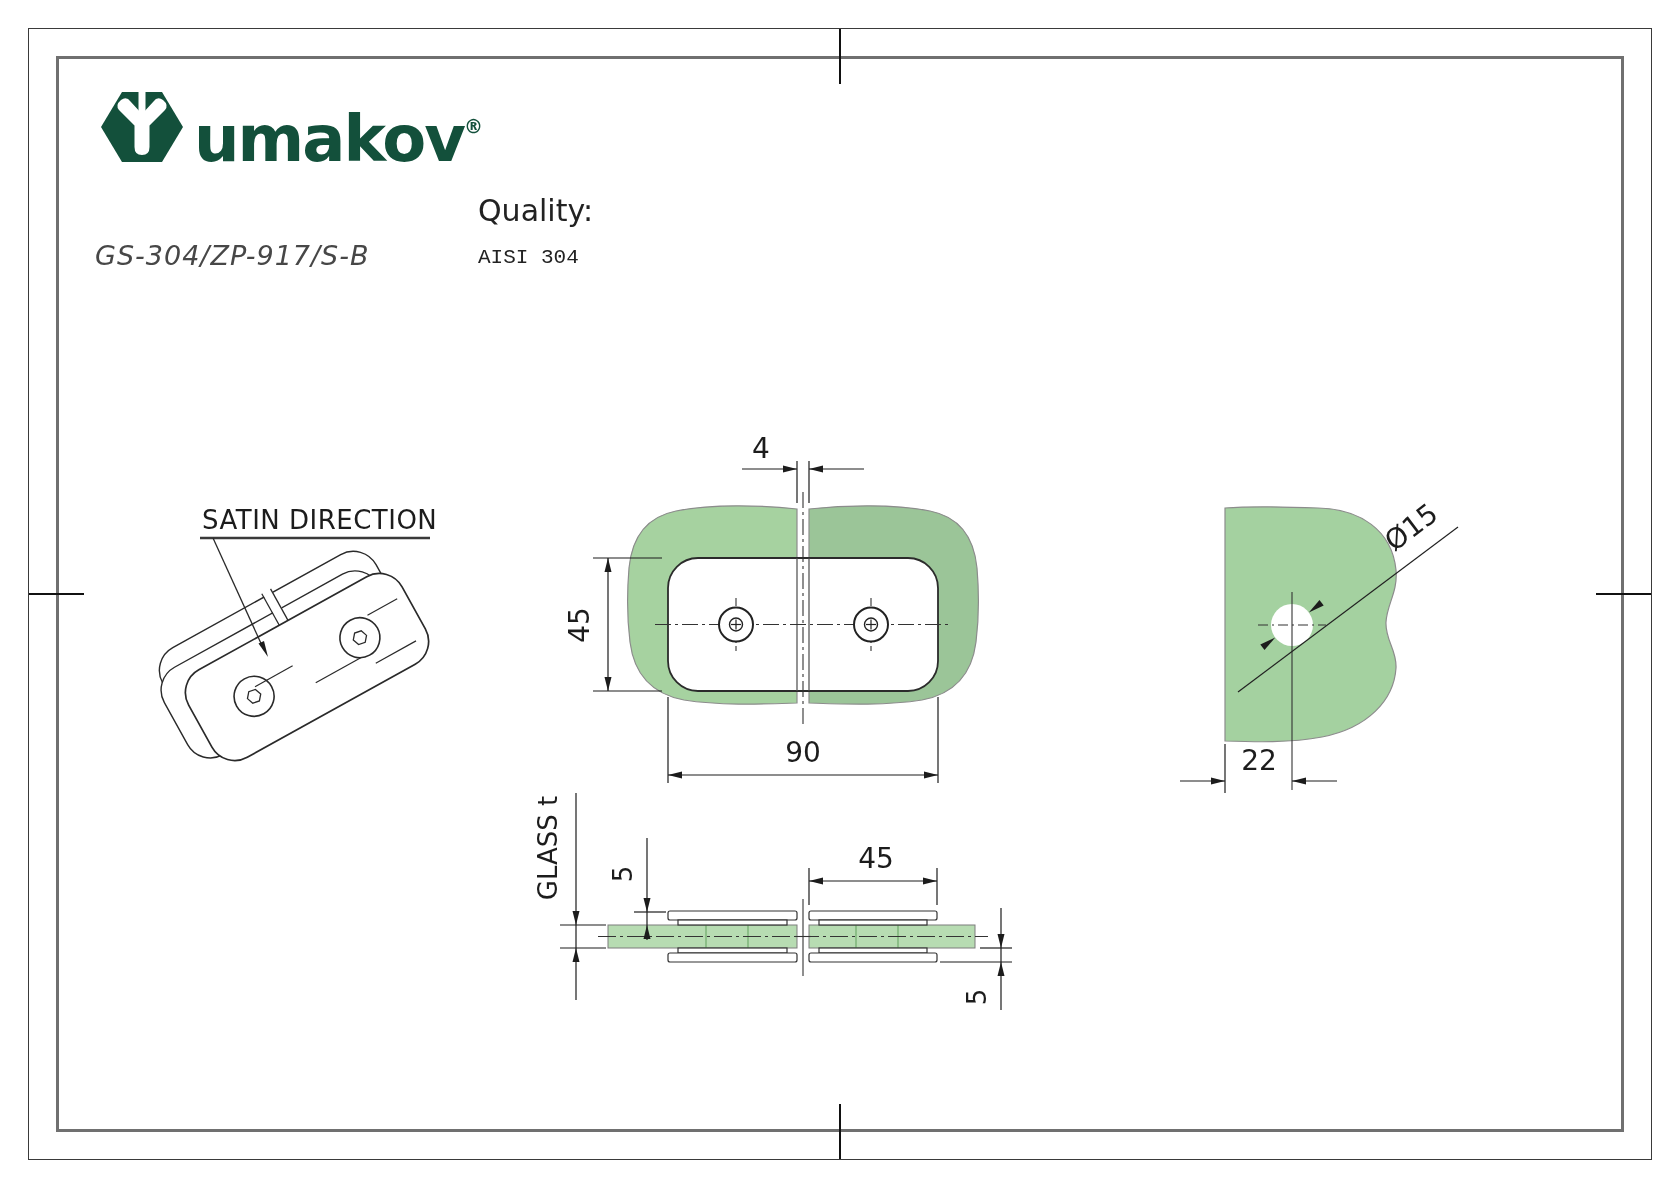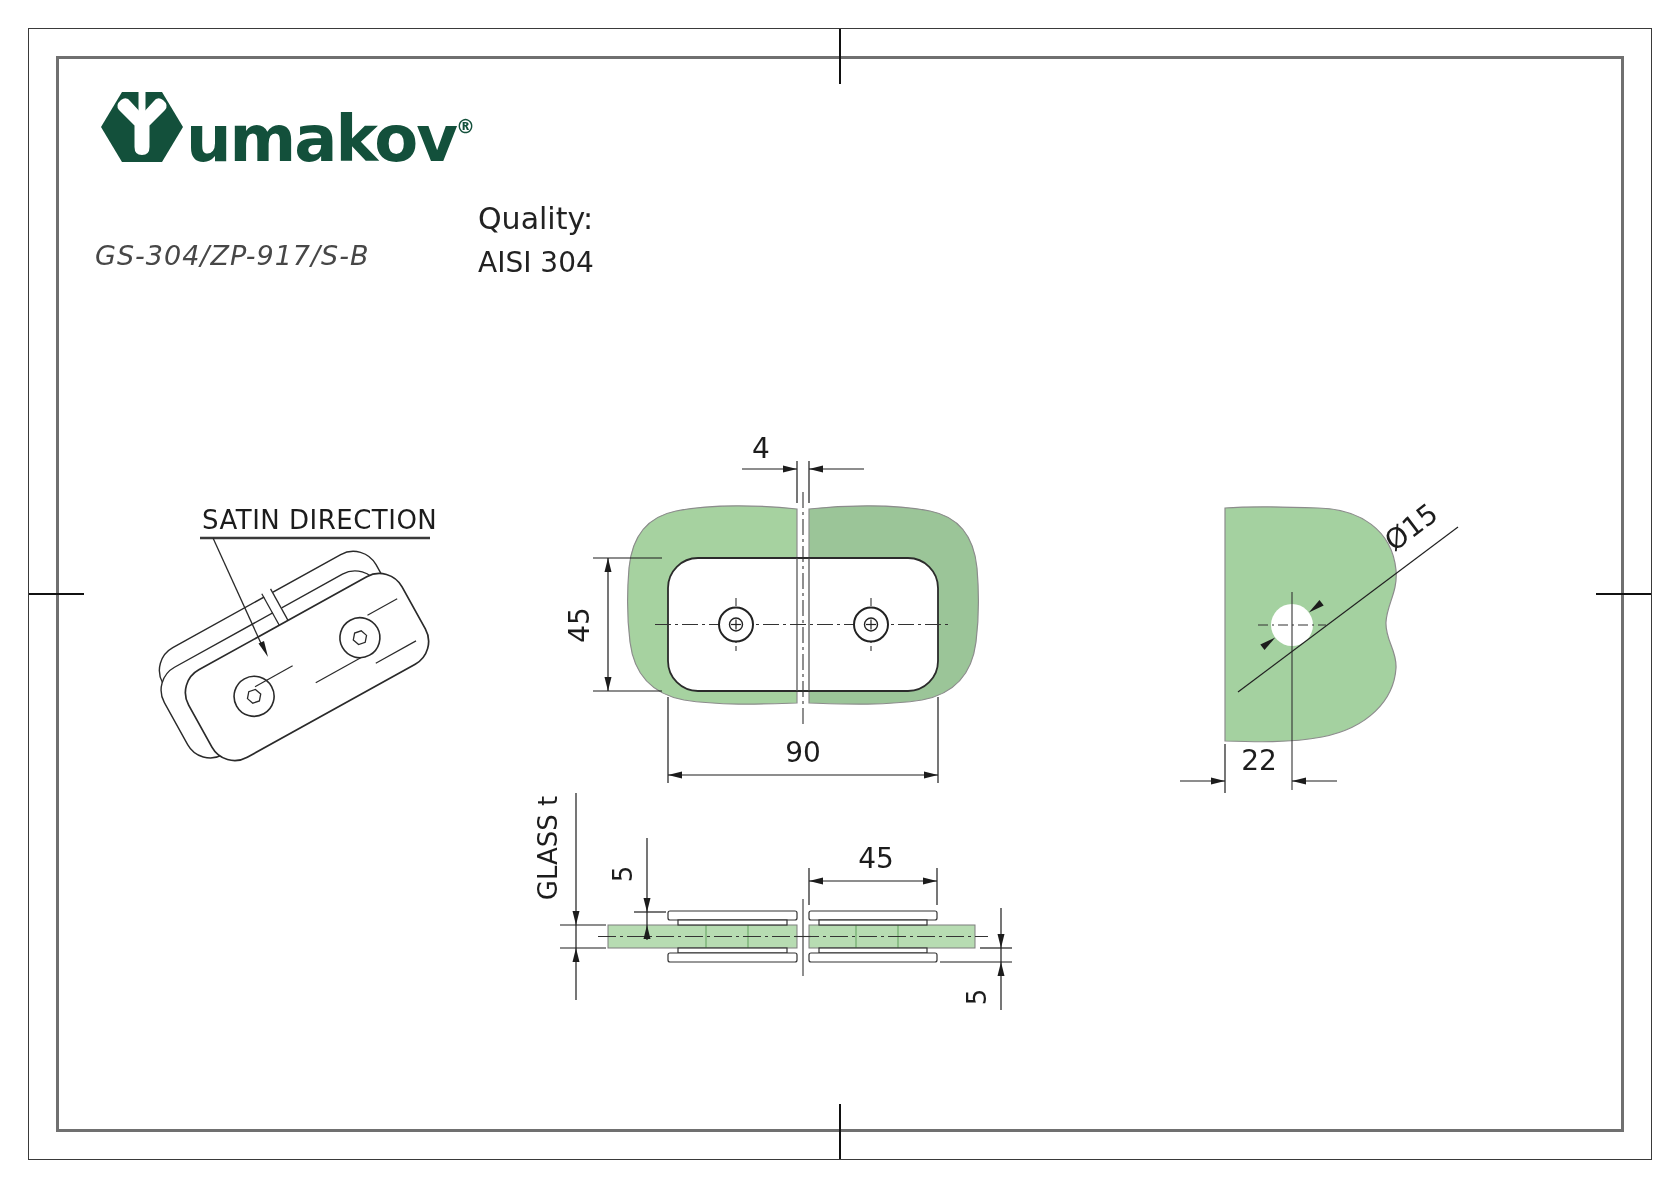--- a/index.html
+++ b/index.html
@@ -4,26 +4,26 @@
 <style>
   html,body{margin:0;padding:0;background:#ffffff;}
   body{width:1680px;height:1188px;position:relative;overflow:hidden;
        font-family:"DejaVu Sans",sans-serif;}
   .frame-outer{position:absolute;left:28px;top:28px;right:28px;bottom:28px;
        border:1.5px solid #3a3a3a;}
   .frame-inner{position:absolute;left:56px;top:56px;right:56px;bottom:56px;
        border:3px solid #707070;}
   .logo-row{position:absolute;left:100px;top:84px;height:86px;display:flex;align-items:flex-start;}
   .logo-word{font-size:64px;font-weight:bold;color:#13503b;letter-spacing:-2px;
-       line-height:84px;margin-left:2px;}
+       line-height:84px;margin-left:10px;}
   .logo-reg{font-size:19px;font-weight:bold;color:#13503b;vertical-align:28px;letter-spacing:0;}
   .product-code{position:absolute;left:95px;top:240px;font-size:27px;color:#474747;
        letter-spacing:1px;font-style:italic;}
-  .quality-label{position:absolute;left:478px;top:193px;font-size:30px;color:#222222;margin-top:8px;}
-  .quality-value{position:absolute;left:478px;top:246px;font-size:28px;color:#222222;}
+  .quality-label{position:absolute;left:478px;top:193px;font-size:30px;color:#222222;}
+  .quality-value{position:absolute;left:478px;top:246px;font-size:21px;color:#222222;font-family:Liberation Mono, monospace;}
   svg text{font-family:"DejaVu Sans",sans-serif;fill:#1c1c1c;}
   .dimtxt{font-size:28px;}
   .dimtxt-s{font-size:26px;}
   .satin{font-size:26px;letter-spacing:0.5px;}
 </style>
 </head>
 <body>
 
 <div class="frame-outer"></div>
 <div class="frame-inner"></div>

